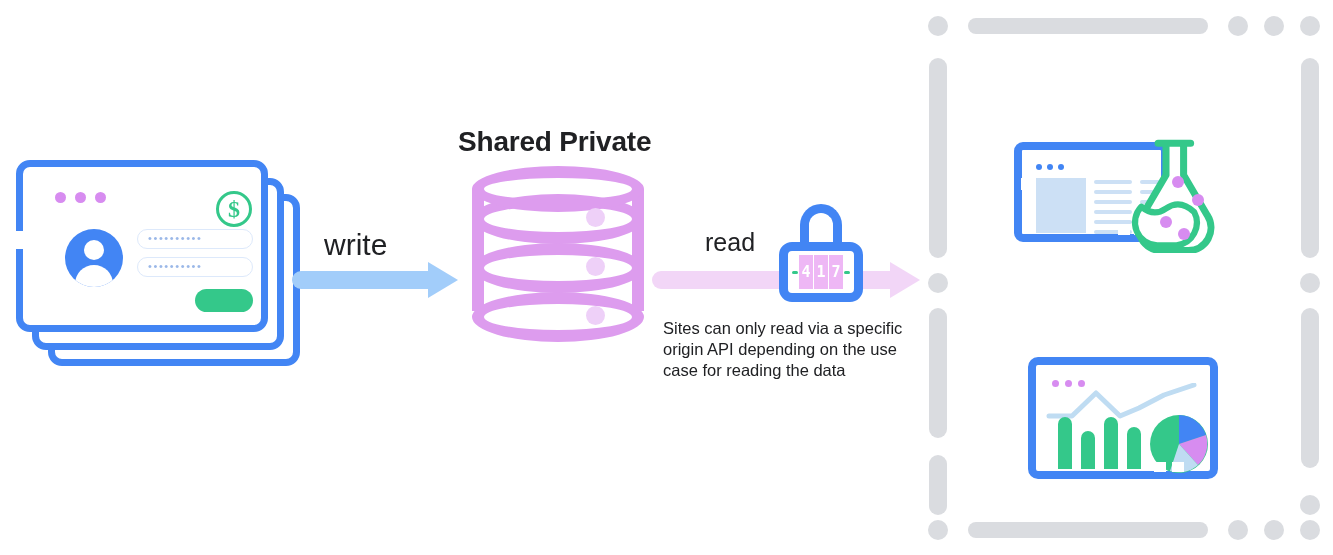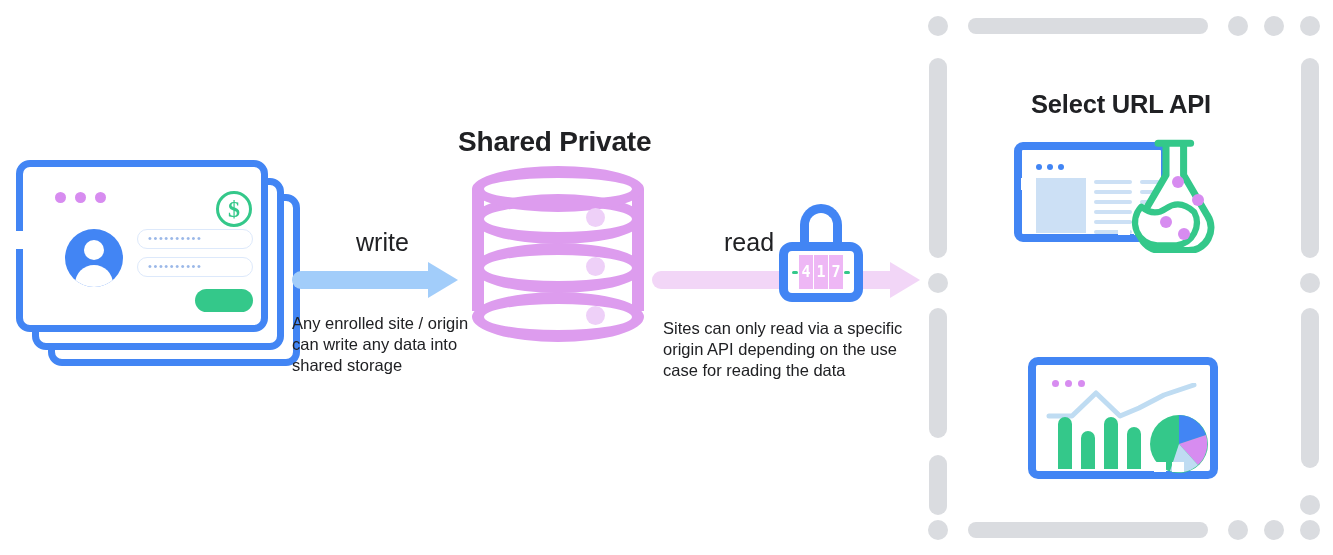--- a/index.html
+++ b/index.html
@@ -37,26 +37,26 @@
     font-size: 16.5px;
     line-height: 21px;
     color: #202124;
   }
 
   #shared-storage-title {
     left: 458px; top: 126px;
     font-size: 28px;
   }
   #write-label {
-    left: 356px; top: 228px;
-    font-size: 25px;
+    left: 324px; top: 228px;
+    font-size: 30px;
     text-align: center;
   }
   #read-label {
-    left: 724px; top: 228px;
+    left: 705px; top: 228px;
     font-size: 25px;
   }
   #write-caption {
     left: 292px; top: 313px;
     width: 180px;
   }
   #read-caption {
     left: 663px; top: 318px;
     width: 240px;
   }
@@ -343,21 +343,20 @@
       <div id="input-1" class="input-pill">••••••••••</div>
       <div id="input-2" class="input-pill">••••••••••</div>
       <div id="submit-btn" class="abs"></div>
     </div>
     <div id="card-notch" class="abs"></div>
   </div>
 
   <div id="write-label" class="abs label-plain">write</div>
   <div id="write-arrow-shaft" class="abs"></div>
   <div id="write-arrow-head" class="abs"></div>
-  <div id="write-caption" class="abs caption">Any enrolled site / origin can write any data into shared storage</div>
 
   <div id="shared-storage-title" class="abs heading-bold">Shared Private</div>
   <div id="cylinder" class="abs">
     <div id="cyl-b3" class="cyl-band"></div>
     <div id="cyl-b2" class="cyl-band"></div>
     <div id="cyl-b1" class="cyl-band"></div>
     <div id="cyl-left" class="cyl-side"></div>
     <div id="cyl-right" class="cyl-side"></div>
     <div id="cyl-top" class="cyl-ring"></div>
     <div id="cyl-dot1" class="cyl-dot"></div>
@@ -401,21 +400,20 @@
     <div class="dash" style="left:381px;top:300px;width:18px; height:160px;"></div>
     <div class="dash" style="left:380px;top:487px;width:20px; height:20px; border-radius:50%;"></div>
 
     <div class="dash" style="left:8px;  top:512px;width:20px; height:20px; border-radius:50%;"></div>
     <div class="dash" style="left:48px; top:514px;width:240px;height:16px;"></div>
     <div class="dash" style="left:308px;top:512px;width:20px; height:20px; border-radius:50%;"></div>
     <div class="dash" style="left:344px;top:512px;width:20px; height:20px; border-radius:50%;"></div>
     <div class="dash" style="left:380px;top:512px;width:20px; height:20px; border-radius:50%;"></div>
   </div>
 
-  <div id="select-url-title" class="abs heading-bold">Select URL API</div>
   <div id="select-url-illus" class="abs">
     <div id="browser-win-1" class="abs">
       <div id="bd1" class="bdot"></div>
       <div id="bd2" class="bdot"></div>
       <div id="bd3" class="bdot"></div>
       <div id="img-block" class="abs"></div>
       <div class="txt-line" style="left:72px; top:30px; width:38px;"></div>
       <div class="txt-line" style="left:72px; top:40px; width:38px;"></div>
       <div class="txt-line" style="left:72px; top:50px; width:38px;"></div>
       <div class="txt-line" style="left:72px; top:60px; width:38px;"></div>

